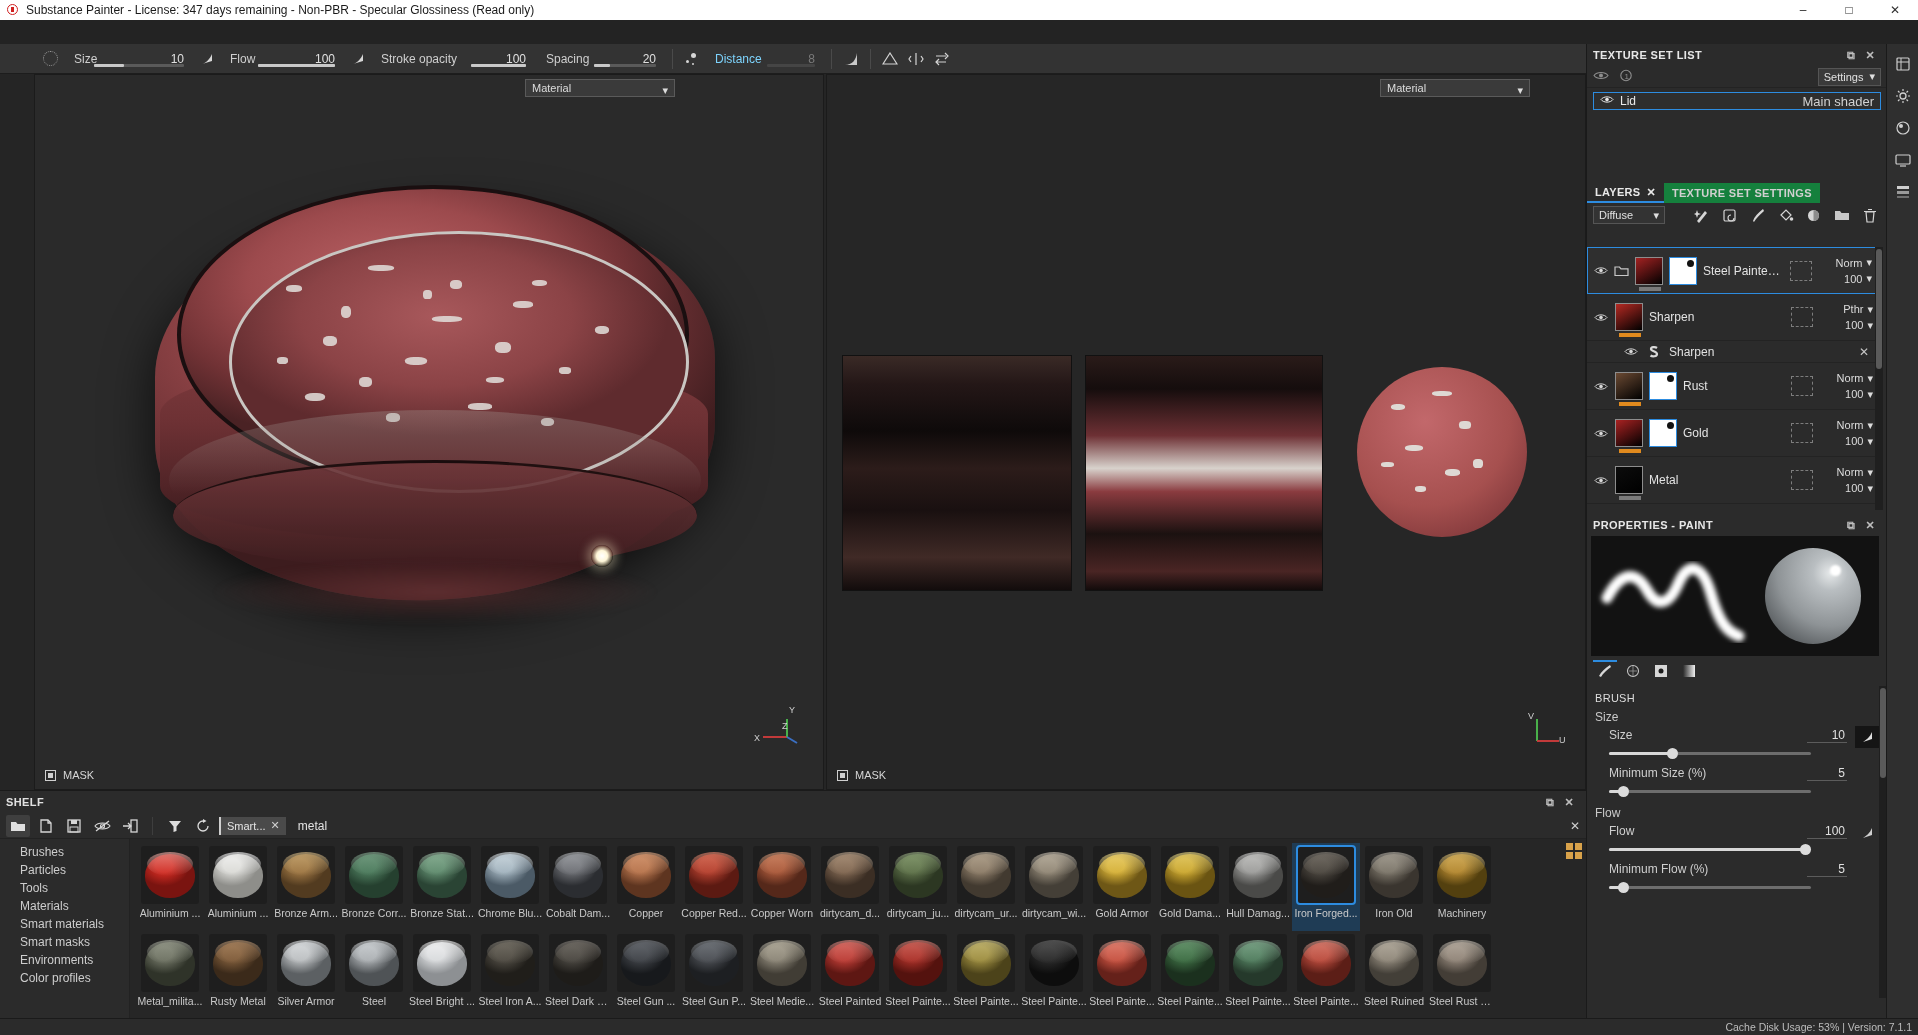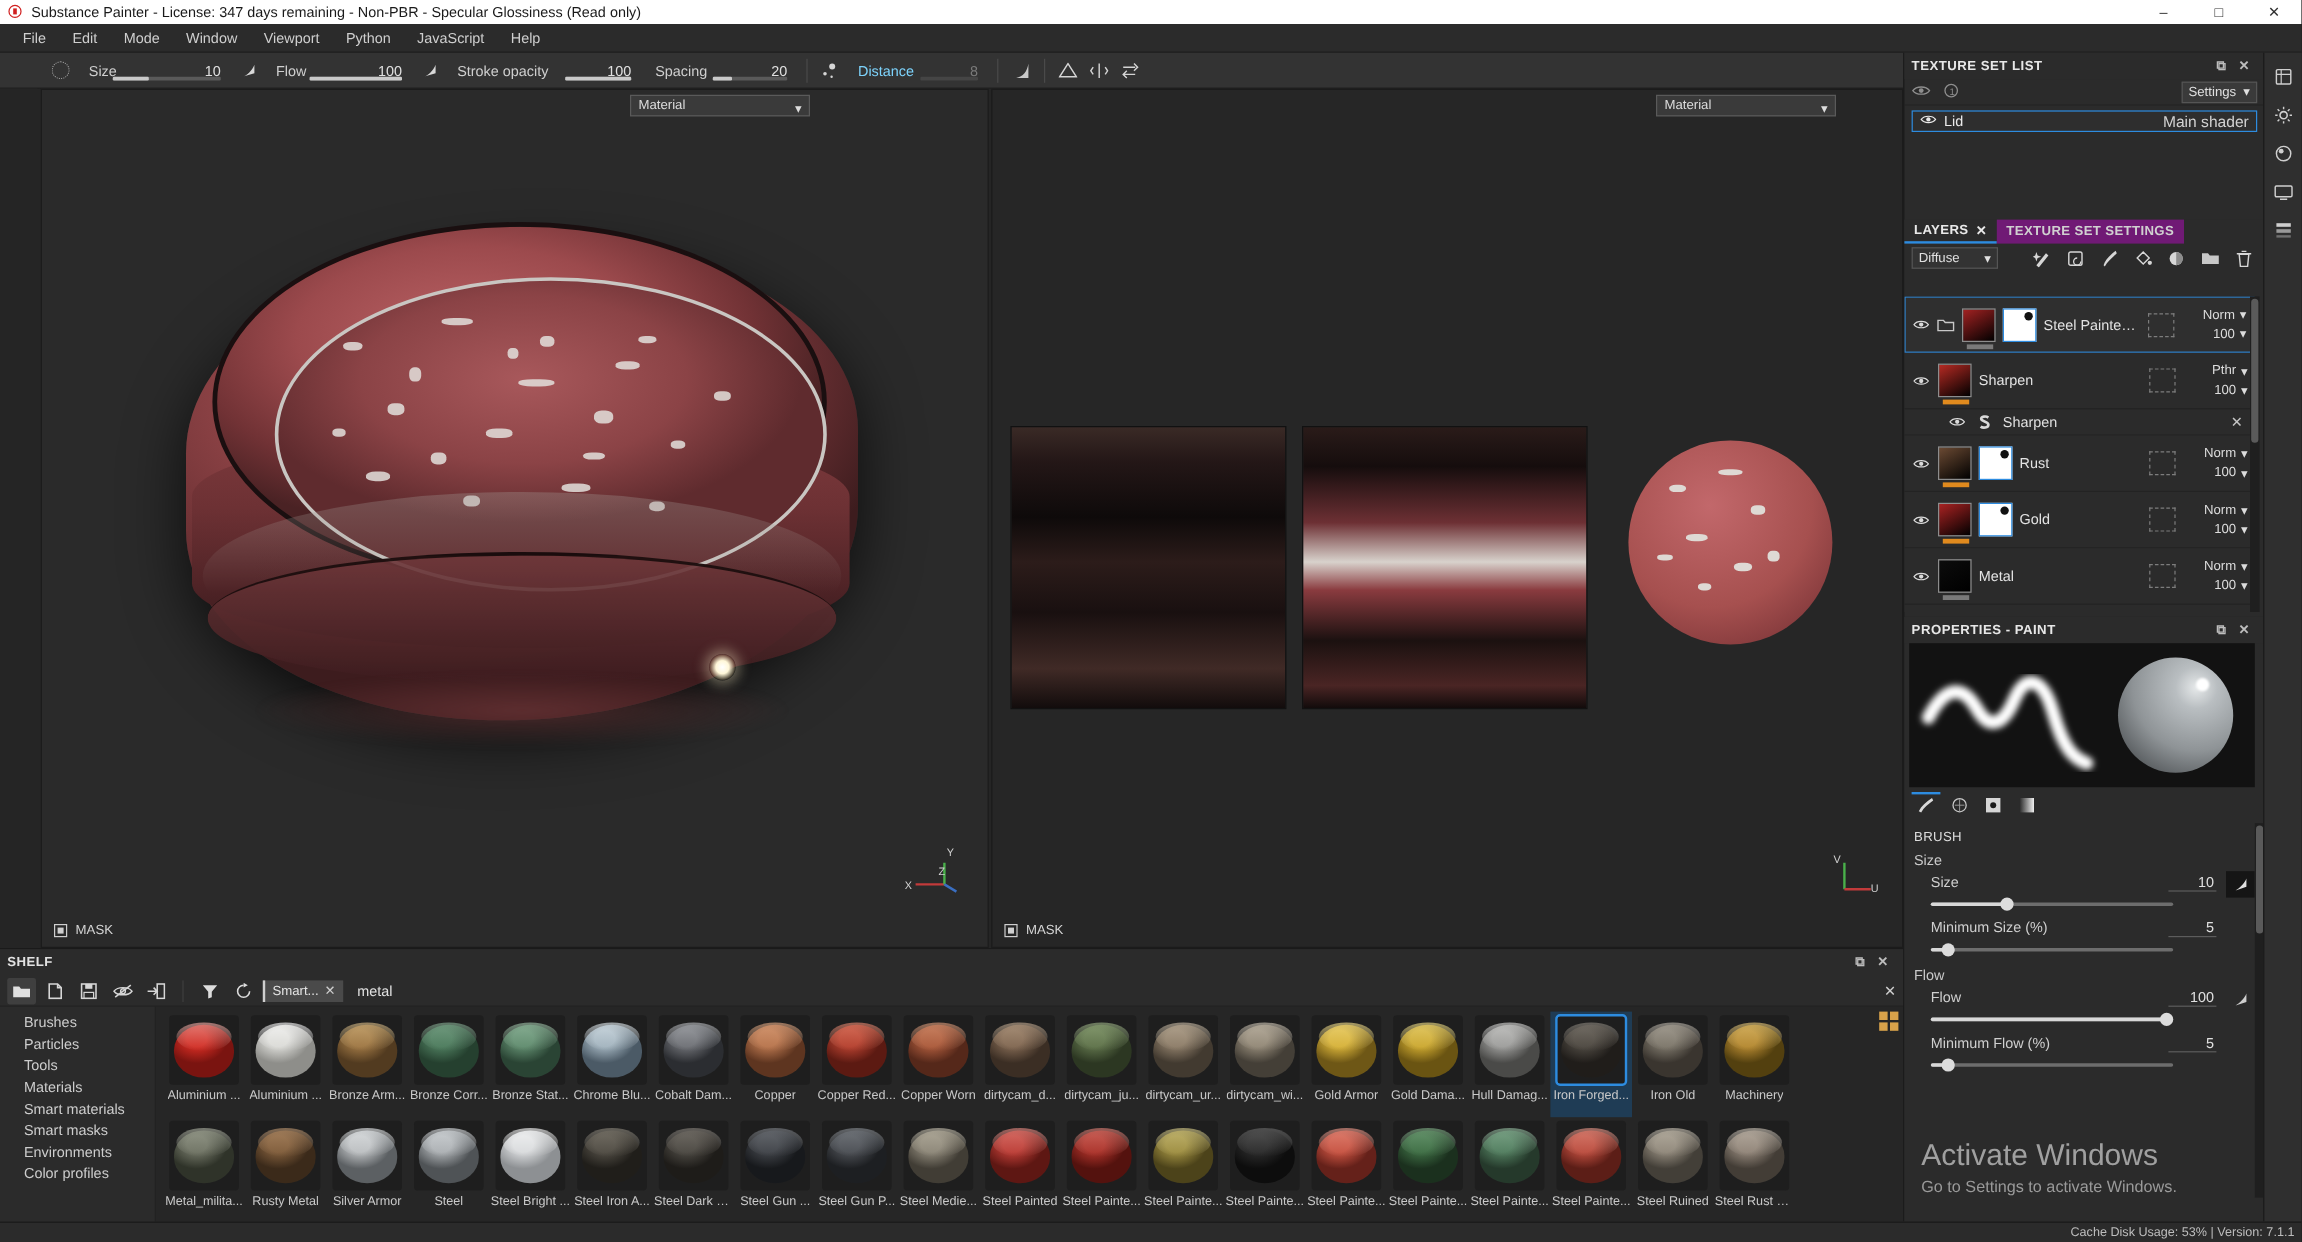--- a/index.html
+++ b/index.html
@@ -235,21 +235,21 @@
   .tsl-row { height:18px; margin:4px 6px 0 6px; background:#2e2e2e; border:1.5px solid #2d8ce0;
              display:flex; align-items:center; padding:0 6px; font-size:12px; color:#eaeaea;}
   .tsl-row .shader { margin-left:auto; font-size:13px; color:#d2d2d2;}
 
   
   .layers { position:absolute; left:0; top:139px; width:300px; height:327px; background:#2b2b2b;}
   .tabs { height:20px; display:flex; align-items:center; gap:0; background:#2b2b2b;}
   .tab { height:20px; display:flex; align-items:center; gap:6px; padding:0 8px;
          font-size:11px; font-weight:bold; letter-spacing:.3px; cursor:default; color:#9c9c9c;}
   .tab.active { color:#e9e9e9; border-bottom:2px solid #2d8ce0; }
-  .tab.other { background:#701a75; color:#d0d0d0;}
+  .tab.other { background:#15803d; color:#d0d0d0;}
   .layers-tools { height:24px; display:flex; align-items:center; gap:6px; padding:0 6px;}
   .chanselect { width:72px; height:18px; background:#333; border:1px solid #555; color:#e0e0e0;
                 font-size:11px; display:flex; align-items:center; justify-content:space-between;
                 padding:0 5px; cursor:default;}
   .lt-icon { width:22px; height:20px; display:flex; align-items:center; justify-content:center;
              color:#d6d6d6; cursor:default;}
   .layers-list { position:absolute; left:0; top:64px; width:292px; bottom:0; overflow:hidden;}
   .layer-row { height:47px; display:flex; align-items:center; padding:0 6px; gap:6px;
                border-bottom:1px solid #232323; position:relative; background:#2b2b2b;}
   .layer-row.sel { border:1.5px solid #2d8ce0; background:#2f2f2f;}
@@ -327,30 +327,20 @@
         <span class="dot"></span>
     </span>
     <span class="tb-title">Substance Painter - License: 347 days remaining - Non-PBR - Specular Glossiness (Read only)</span>
     <div class="winbuttons">
       <div class="winbtn">–</div>
       <div class="winbtn">□</div>
       <div class="winbtn close">✕</div>
     </div>
   </div>
 
-  <div class="menubar">
-    <div class="menuitem">File</div>
-    <div class="menuitem">Edit</div>
-    <div class="menuitem">Mode</div>
-    <div class="menuitem">Window</div>
-    <div class="menuitem">Viewport</div>
-    <div class="menuitem">Python</div>
-    <div class="menuitem">JavaScript</div>
-    <div class="menuitem">Help</div>
-  </div>
 
   <div class="toolbar">
     <div class="tb-left-pad"></div>
     <div class="brushglyph">
         <span class="circ"></span>
       </div>
 
     <div class="param-slot" style="width:130px;">
       <span class="param-label">Size</span>
       <span class="param-val" style="margin-left:auto;">10</span>
@@ -1422,22 +1412,18 @@
     </div>
     <div class="fr-btn">
       <svg width="16" height="16" viewBox="0 0 16 16">
           <rect x="2" y="2" width="12" height="3" fill="#cfcfcf"></rect>
           <rect x="2" y="7" width="12" height="3" fill="#9a9a9a"></rect>
           <rect x="2" y="12" width="12" height="2" fill="#6f6f6f"></rect>
         </svg>
     </div>
   </div>
 
-  <div class="watermark">
-    <div class="wm1">Activate Windows</div>
-    <div class="wm2">Go to Settings to activate Windows.</div>
-  </div>
 
   <div class="statusbar">
     <span class="status-right">Cache Disk Usage:  53% | Version: 7.1.1</span>
   </div>
 
 </div>
 
 </body></html>

